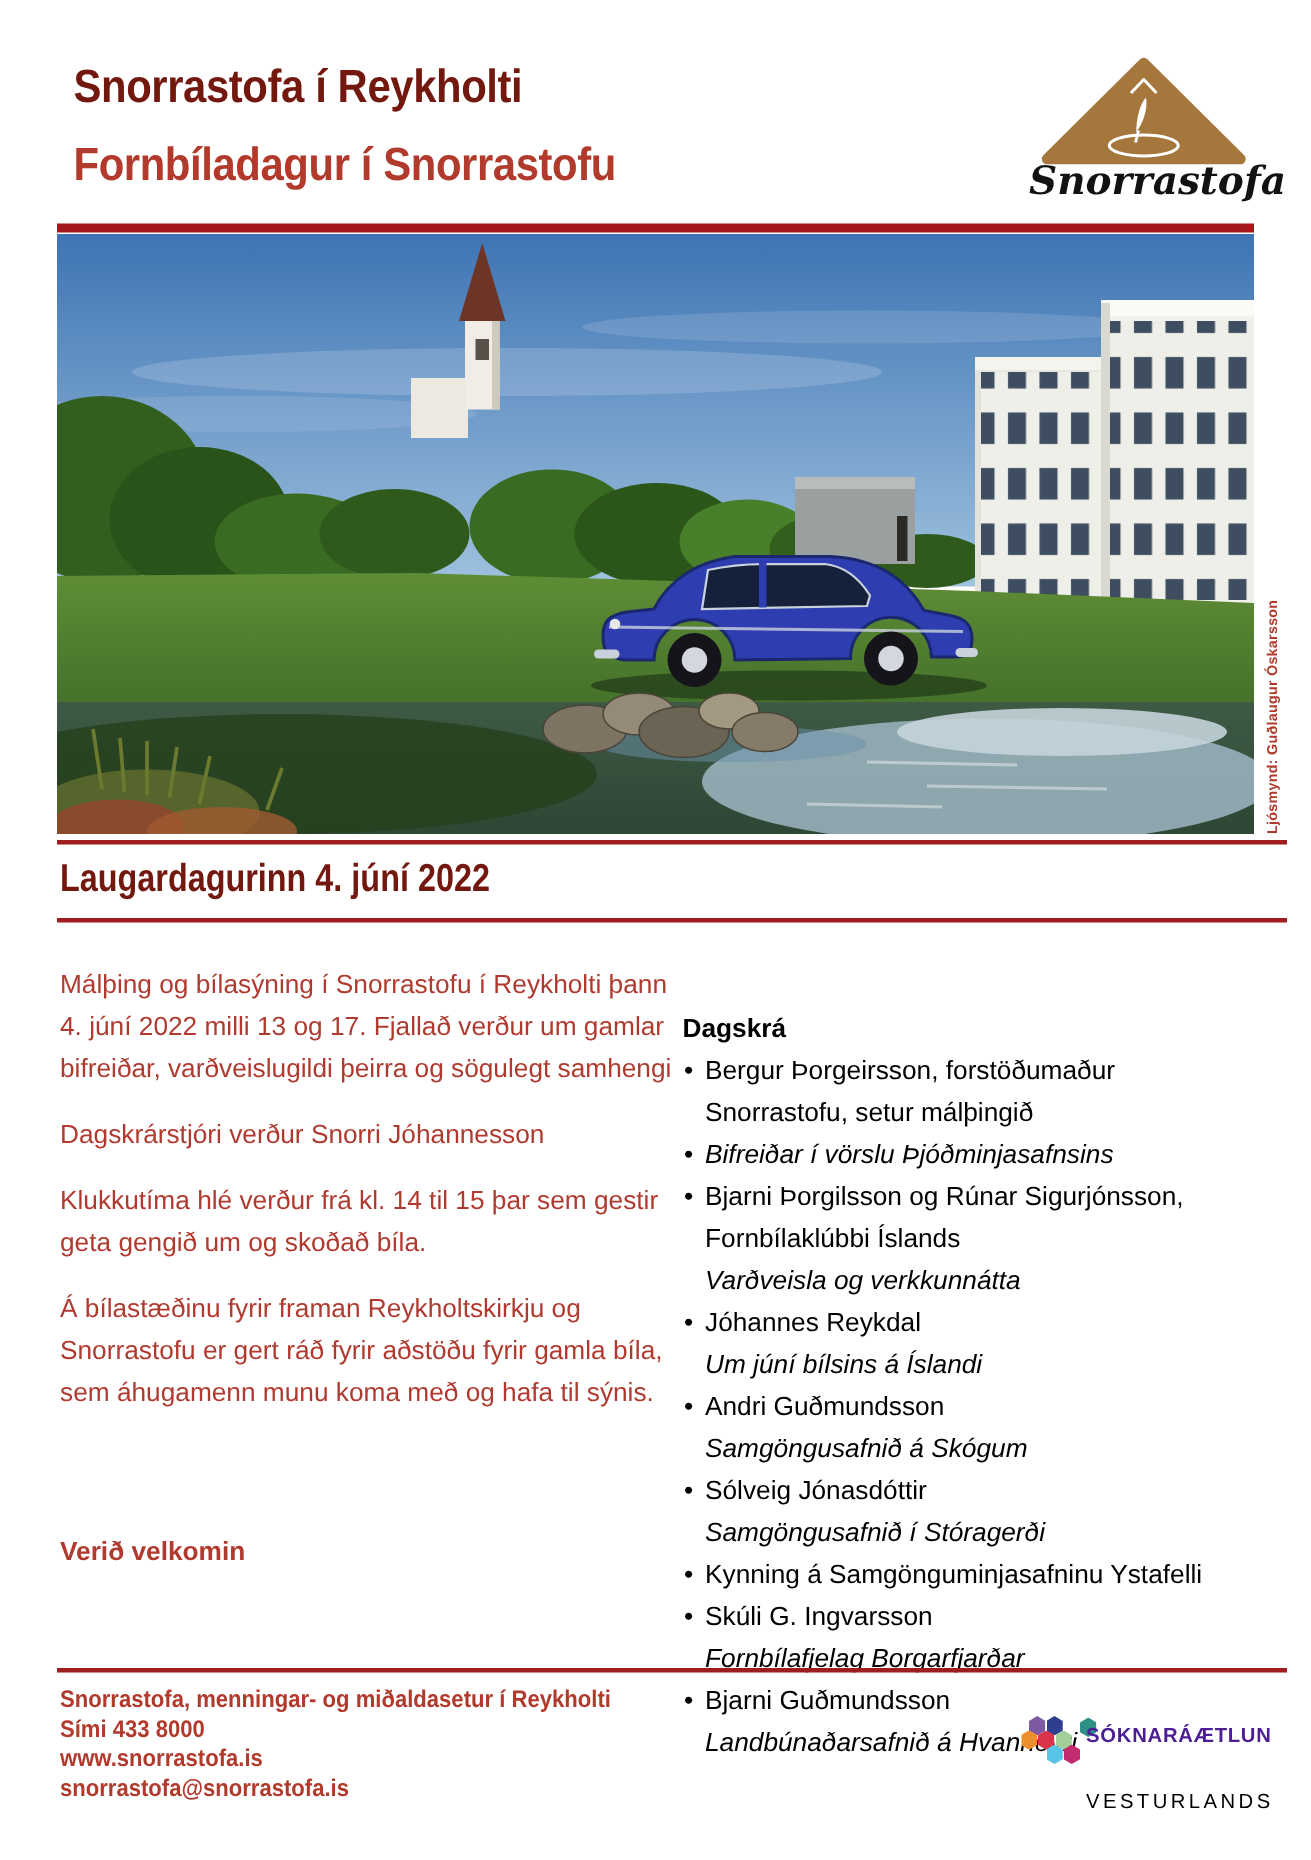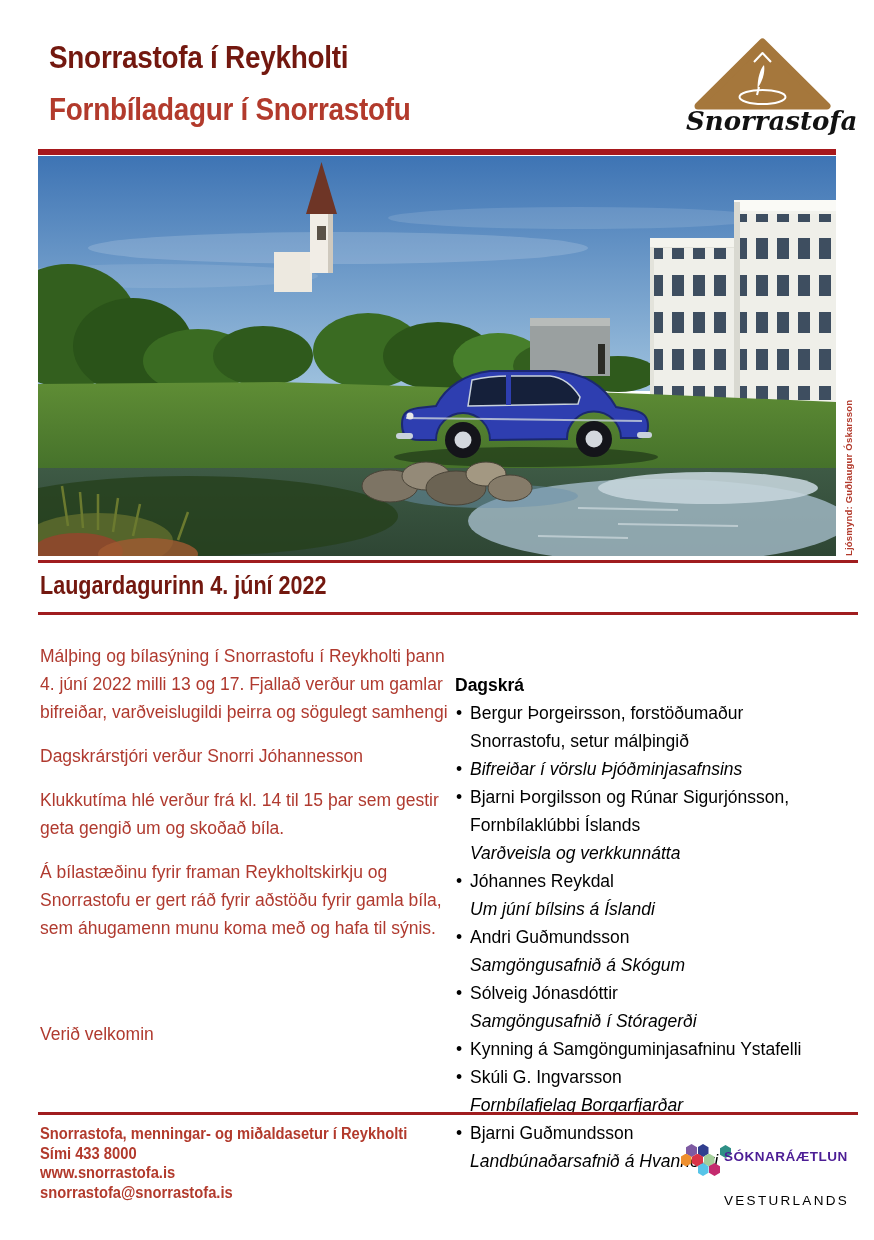--- a/index.html
+++ b/index.html
@@ -20,21 +20,21 @@
   .credit{left:843px;top:556px;transform:rotate(-90deg);transform-origin:0 0;
       font-size:9.5px;font-weight:bold;color:#B23A2C;white-space:nowrap;letter-spacing:.2px;}
   
   .rule{background:#A01D1F;height:2.5px;width:820px;left:38px;}
   .rule1{top:560px;} .rule2{top:612px;} .rule3{top:1112px;}
   .date-h{left:40px;top:570px;font-size:26px;font-weight:bold;color:#73180F;
       transform:scaleX(.83);transform-origin:0 0;white-space:nowrap;}
   
   .intro{left:40px;top:627px;width:424px;color:#B03A2F;font-size:17.5px;line-height:28px;}
   .intro p{margin:15px 0 16px 0;}
-  .closing{font-weight:normal;margin-top:26px;}
+  .closing{font-weight:bold;margin-top:26px;}
   .program{left:455px;top:627px;width:376px;color:#000000;font-size:17.5px;line-height:28px;margin-top:44px;}
   .prog-h{font-weight:bold;}
   .prog-item{position:relative;padding-left:15px;}
   .prog-item .bullet{position:absolute;left:1px;top:0;}
   .prog-item .topic{font-style:italic;display:block;}
   
   .footer{left:40px;top:1124px;color:#B23A2C;font-size:16px;font-weight:bold;line-height:19.5px;
       transform:scaleX(.92);transform-origin:0 0;white-space:nowrap;}
   .partner-hexes{left:680px;top:1144px;width:54px;height:34px;}
   .hex{position:absolute;width:11px;height:13px;

